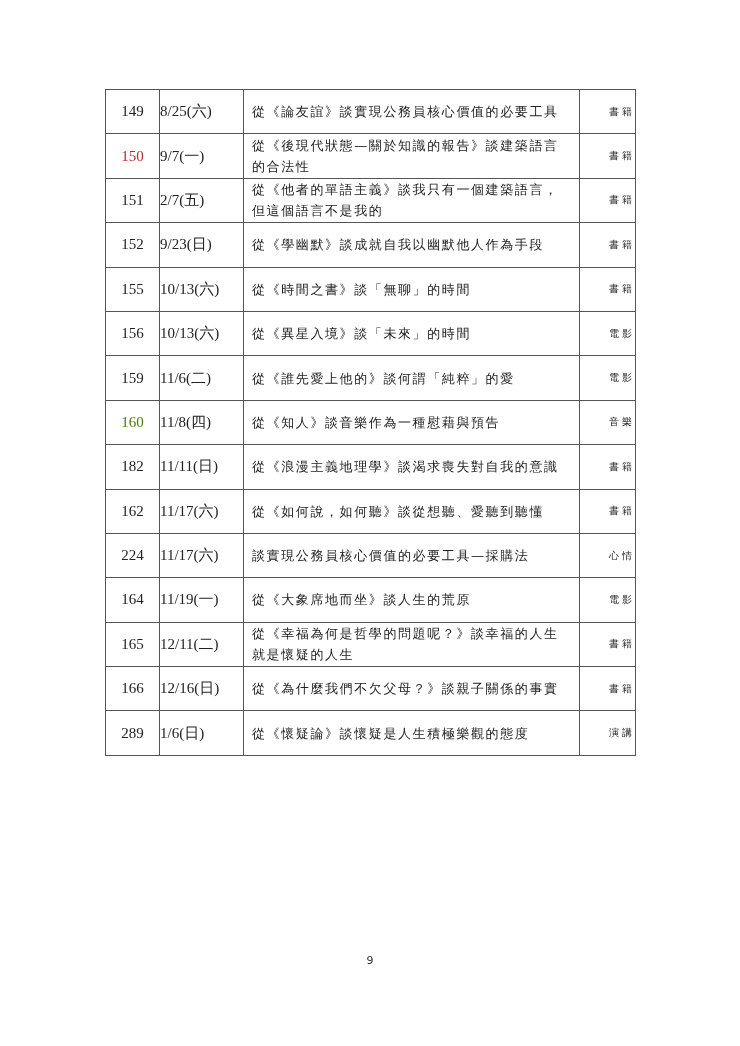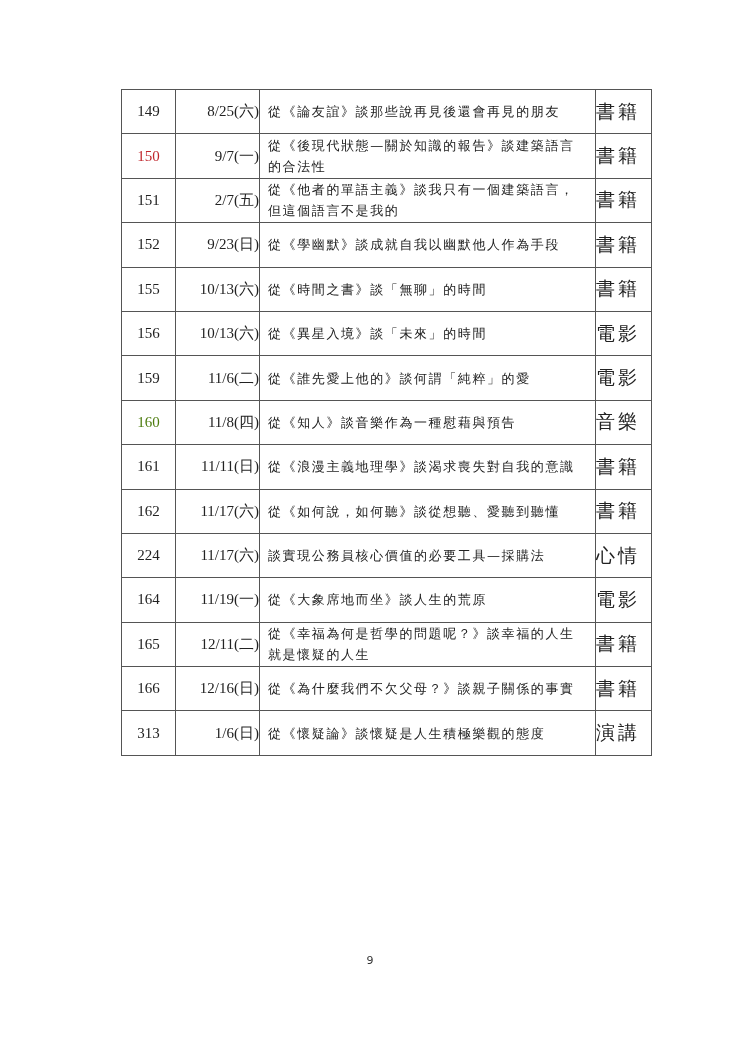--- a/index.html
+++ b/index.html
@@ -16,21 +16,21 @@
       color: #222;
     }
     .page {
       position: absolute;
       left: 0; top: 0;
       width: 740px; height: 1046px;
       background: #fff;
     }
     table.log {
       position: absolute;
-      left: 121px;
+      left: 105px;
       top: 89px;
       width: 530px;
       border-collapse: collapse;
       table-layout: fixed;
     }
     table.log td {
       border: 1.3px solid #555;
       height: 44.4px;
       padding: 0;
       vertical-align: middle;
@@ -38,37 +38,37 @@
     }
     td.num {
       width: 54px;
       text-align: center;
       font-family: "Liberation Serif", serif;
       font-size: 15px;
     }
     td.num.red { color: #c0272d; }
     td.date {
       width: 84px;
-      text-align: right;
+      text-align: left;
       font-family: "Liberation Serif", serif;
       font-size: 15px;
     }
     td.topic {
       width: 336px;
       text-align: left;
       padding-left: 8px !important;
       padding-right: 6px !important;
       font-size: 13px;
       line-height: 21px;
       letter-spacing: 1.6px;
     }
     td.cat {
       width: 56px;
-      text-align: left;
-      font-size: 19px;
+      text-align: right;
+      font-size: 10px;
       letter-spacing: 3px;
     }
     .page-number {
       position: absolute;
       top: 954px;
       left: 0;
       width: 740px;
       text-align: center;
       font-family: "DejaVu Sans", sans-serif;
       font-size: 11px;
@@ -77,21 +77,21 @@
   </style>
 </head>
 <body>
 
 <div class="page">
   <table class="log">
     <tbody id="rows">
       <tr>
         <td class="num">149</td>
         <td class="date">8/25(六)</td>
-        <td class="topic">從《論友誼》談那些說再見後還會再見的朋友</td>
+        <td class="topic">從《論友誼》談實現公務員核心價值的必要工具</td>
         <td class="cat">書籍</td>
       </tr>
       <tr>
         <td class="num red" style="color: rgb(192, 39, 45);">150</td>
         <td class="date">9/7(一)</td>
         <td class="topic">從《後現代狀態—關於知識的報告》談建築語言的合法性</td>
         <td class="cat">書籍</td>
       </tr>
       <tr>
         <td class="num">151</td>
@@ -123,21 +123,21 @@
         <td class="topic">從《誰先愛上他的》談何謂「純粹」的愛</td>
         <td class="cat">電影</td>
       </tr>
       <tr>
         <td class="num red" style="color: #4d7c0f;">160</td>
         <td class="date">11/8(四)</td>
         <td class="topic">從《知人》談音樂作為一種慰藉與預告</td>
         <td class="cat">音樂</td>
       </tr>
       <tr>
-        <td class="num">161</td>
+        <td class="num">182</td>
         <td class="date">11/11(日)</td>
         <td class="topic">從《浪漫主義地理學》談渴求喪失對自我的意識</td>
         <td class="cat">書籍</td>
       </tr>
       <tr>
         <td class="num">162</td>
         <td class="date">11/17(六)</td>
         <td class="topic">從《如何說，如何聽》談從想聽、愛聽到聽懂</td>
         <td class="cat">書籍</td>
       </tr>
@@ -159,21 +159,21 @@
         <td class="topic">從《幸福為何是哲學的問題呢？》談幸福的人生就是懷疑的人生</td>
         <td class="cat">書籍</td>
       </tr>
       <tr>
         <td class="num">166</td>
         <td class="date">12/16(日)</td>
         <td class="topic">從《為什麼我們不欠父母？》談親子關係的事實</td>
         <td class="cat">書籍</td>
       </tr>
       <tr>
-        <td class="num">313</td>
+        <td class="num">289</td>
         <td class="date">1/6(日)</td>
         <td class="topic">從《懷疑論》談懷疑是人生積極樂觀的態度</td>
         <td class="cat">演講</td>
       </tr>
     </tbody>
   </table>
 
   <div class="page-number">9</div>
 </div>
 

